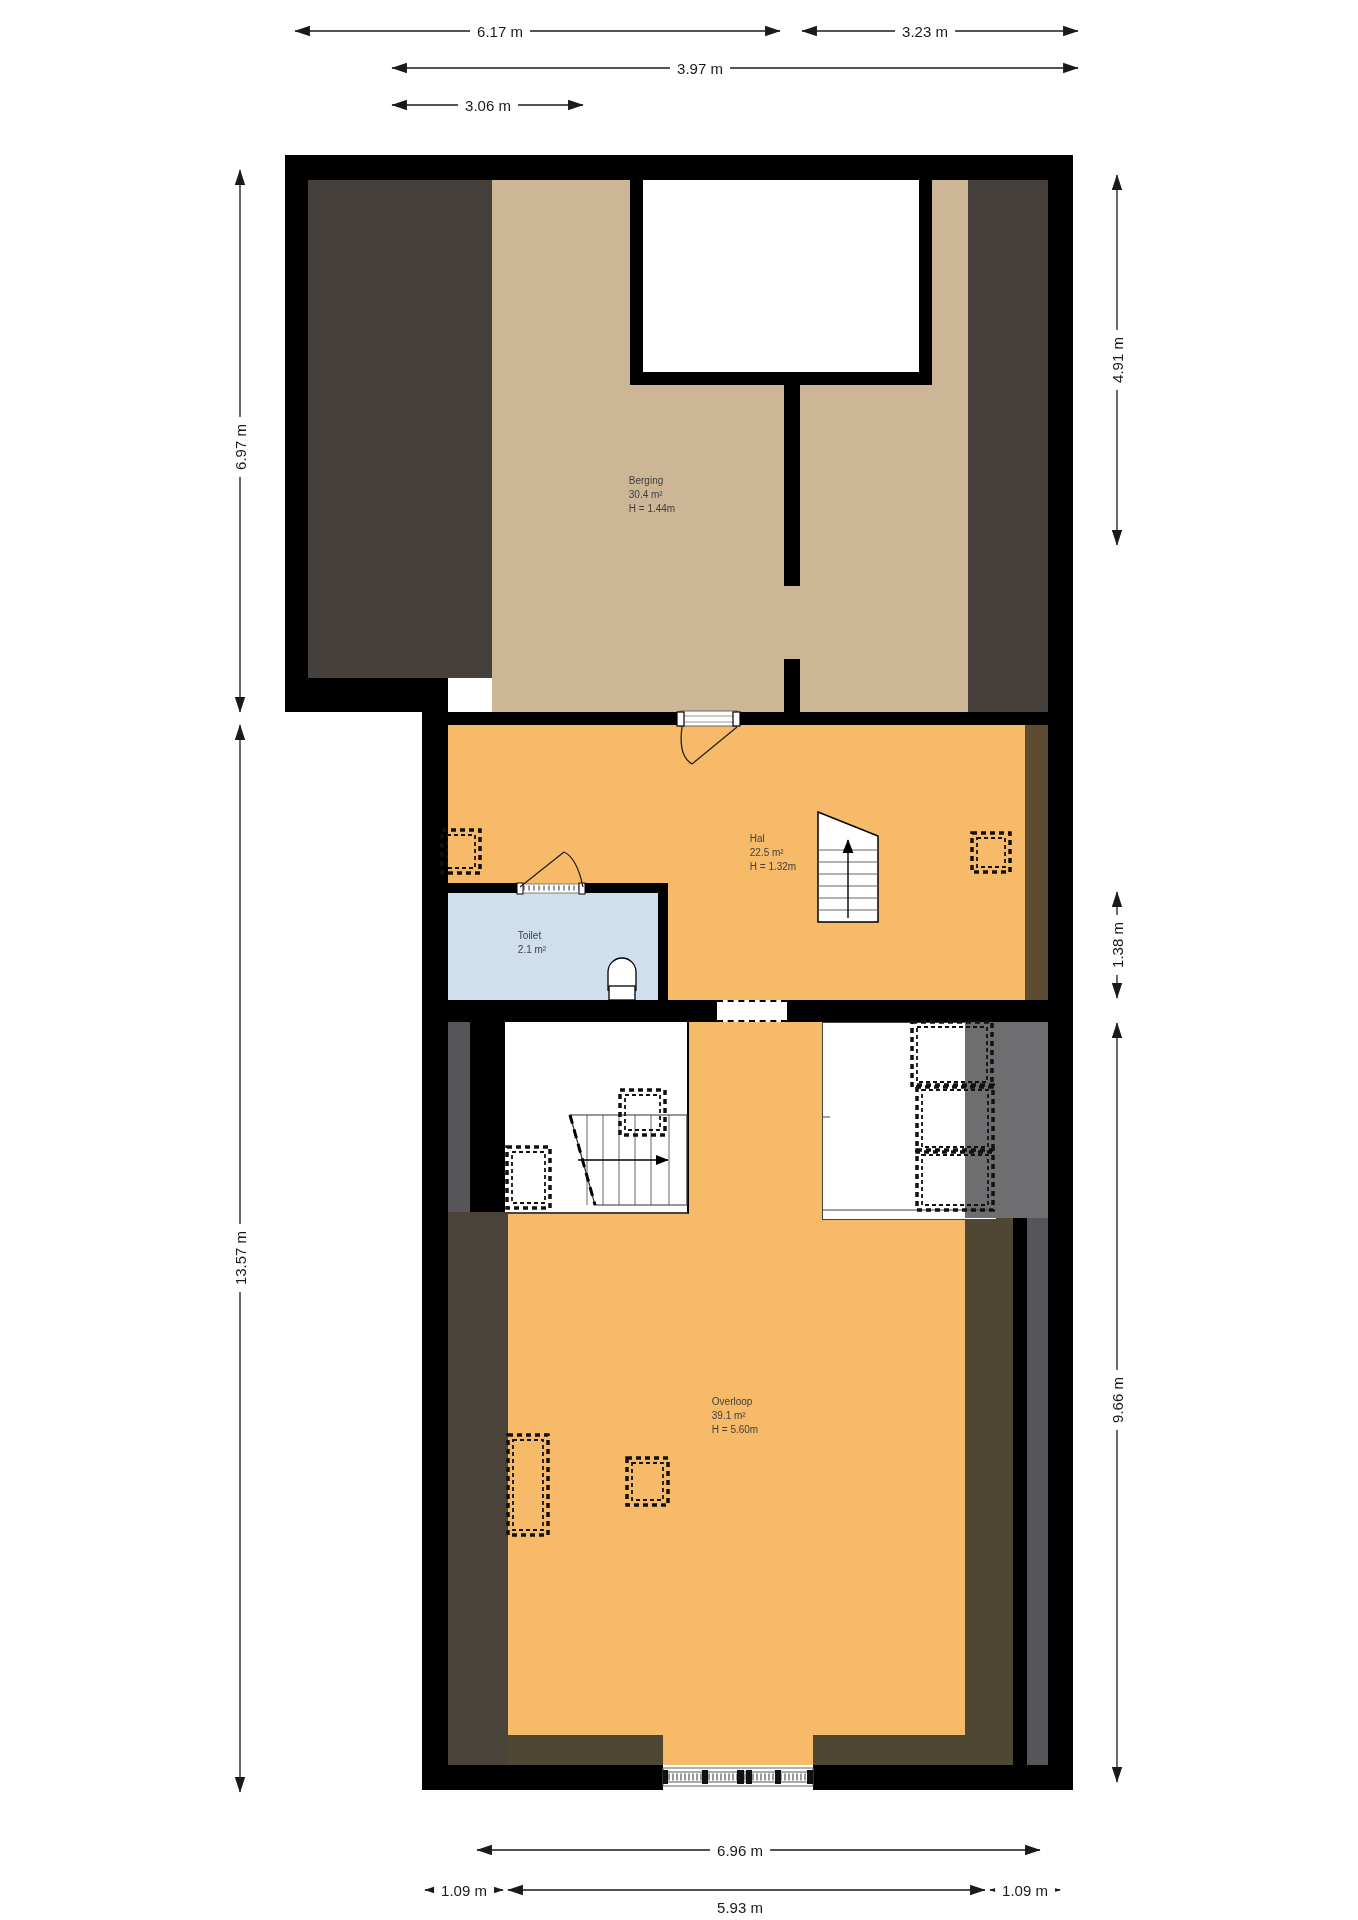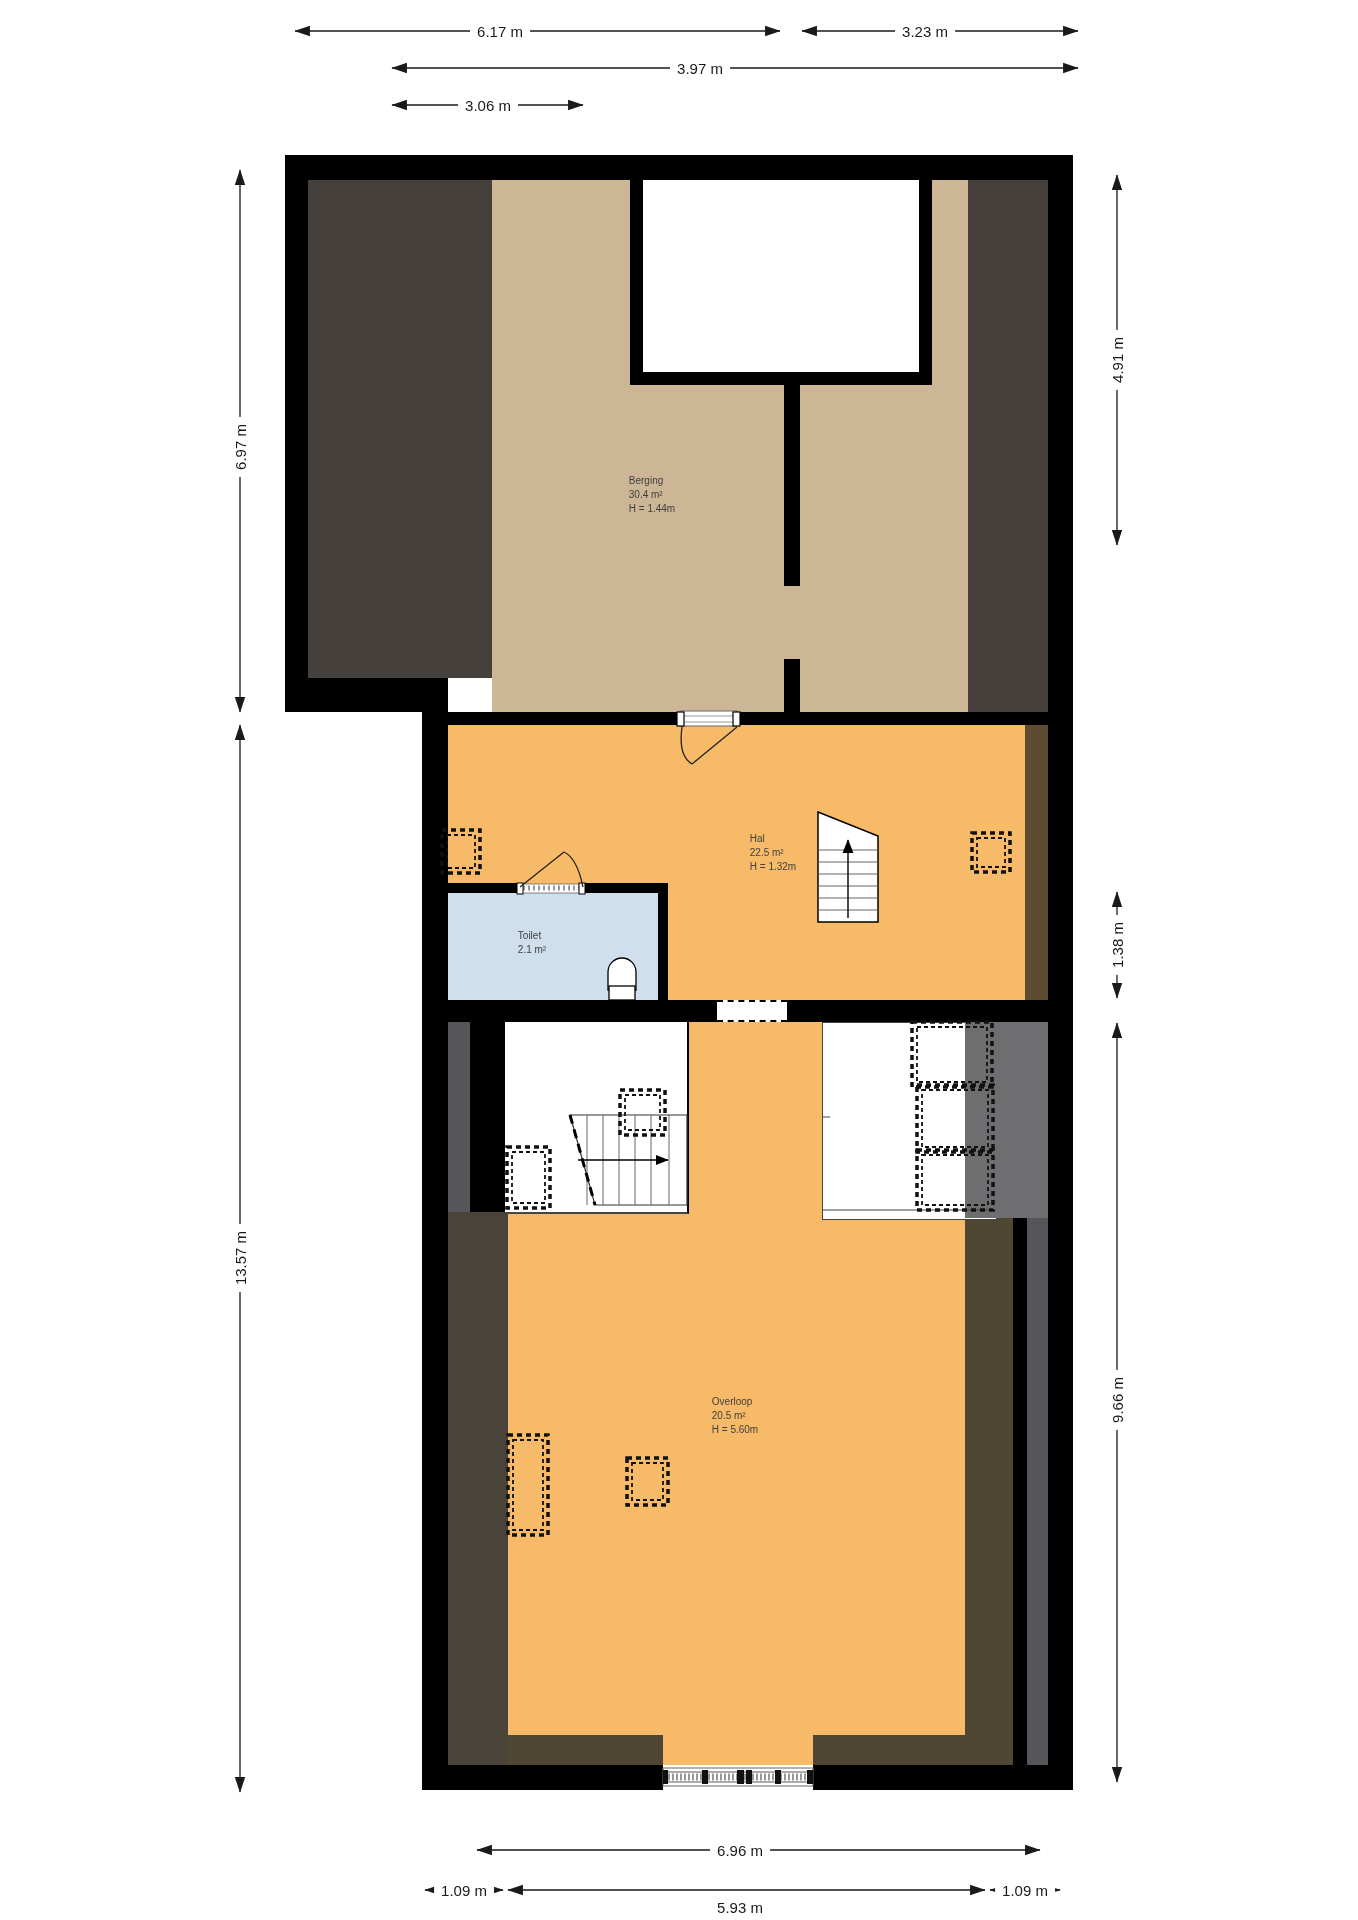--- a/index.html
+++ b/index.html
@@ -227,21 +227,21 @@
     <div>Hal</div>
     <div>22.5 m²</div>
     <div>H = 1.32m</div>
   </div>
   <div class="room-label" style="left:532px;top:943px;">
     <div>Toilet</div>
     <div>2.1 m²</div>
   </div>
   <div class="room-label" style="left:735px;top:1416px;">
     <div>Overloop</div>
-    <div>20.5 m²</div>
+    <div>39.1 m²</div>
     <div>H = 5.60m</div>
   </div>
 
   <div class="dim-label" style="left:500px;top:31px;">6.17 m</div>
   <div class="dim-label" style="left:925px;top:31px;">3.23 m</div>
   <div class="dim-label" style="left:700px;top:68px;">3.97 m</div>
   <div class="dim-label" style="left:488px;top:105px;">3.06 m</div>
 
   <div class="dim-label vert" style="left:240px;top:447px;">6.97 m</div>
   <div class="dim-label vert" style="left:240px;top:1258px;">13.57 m</div>

